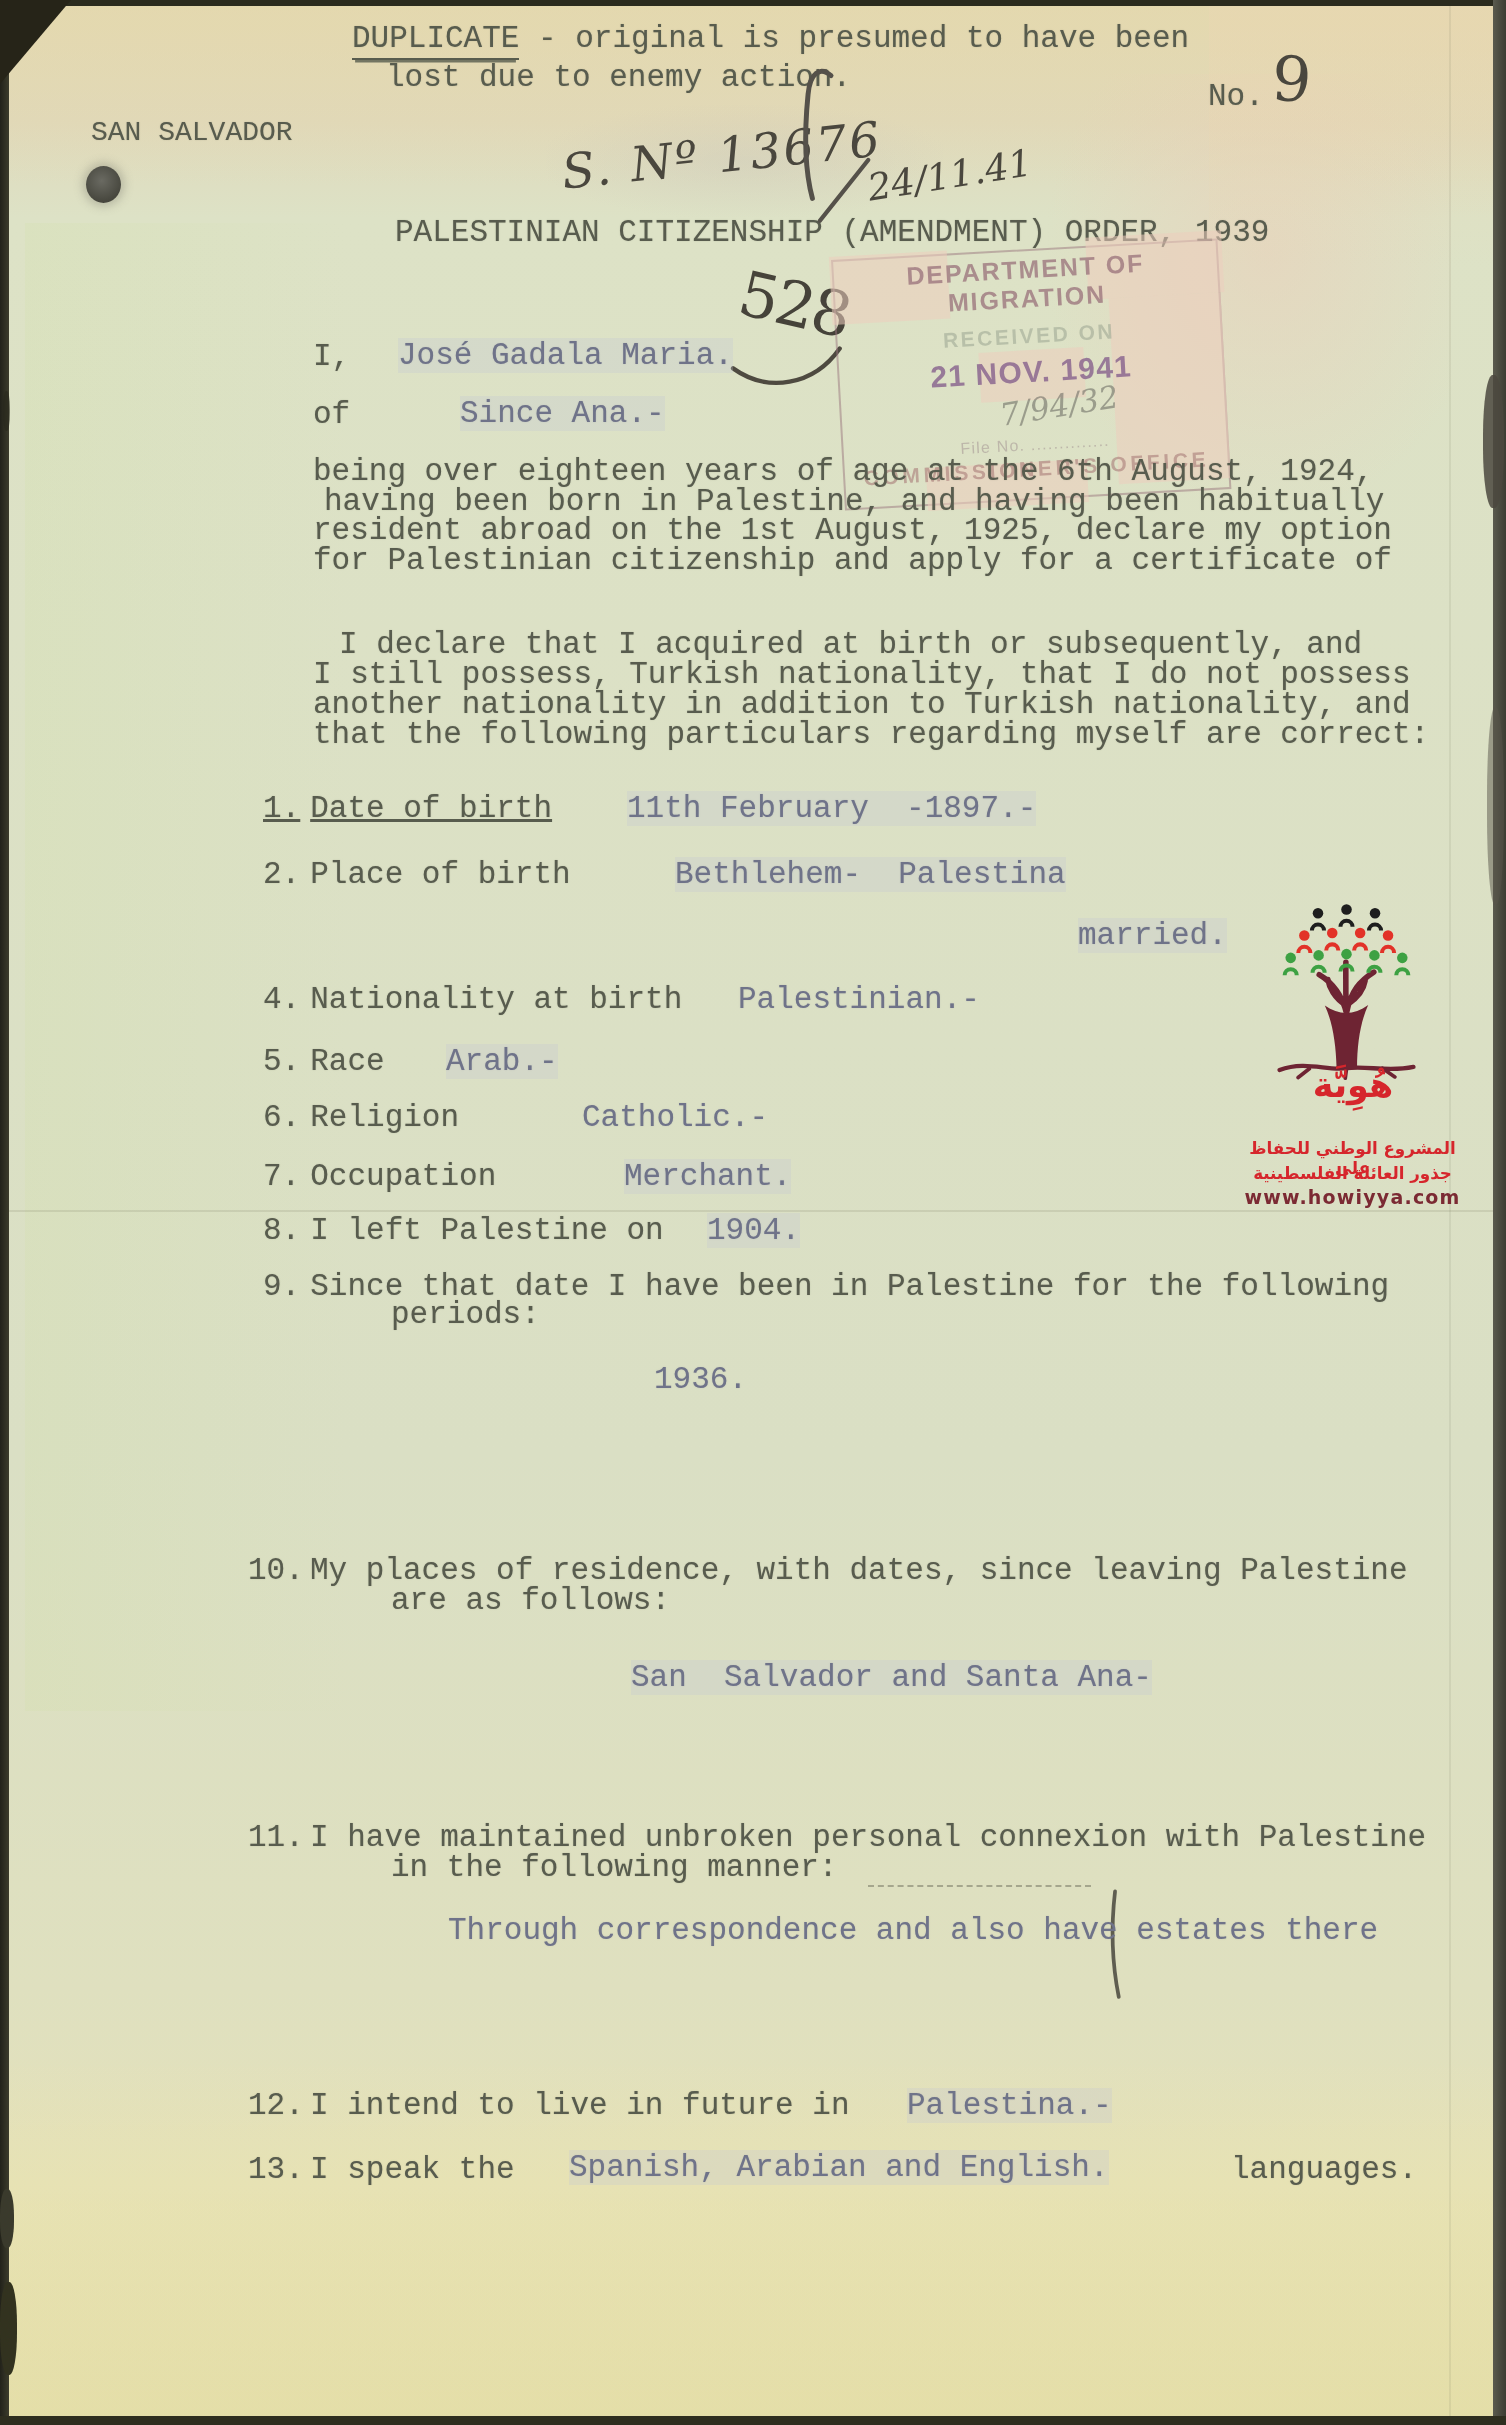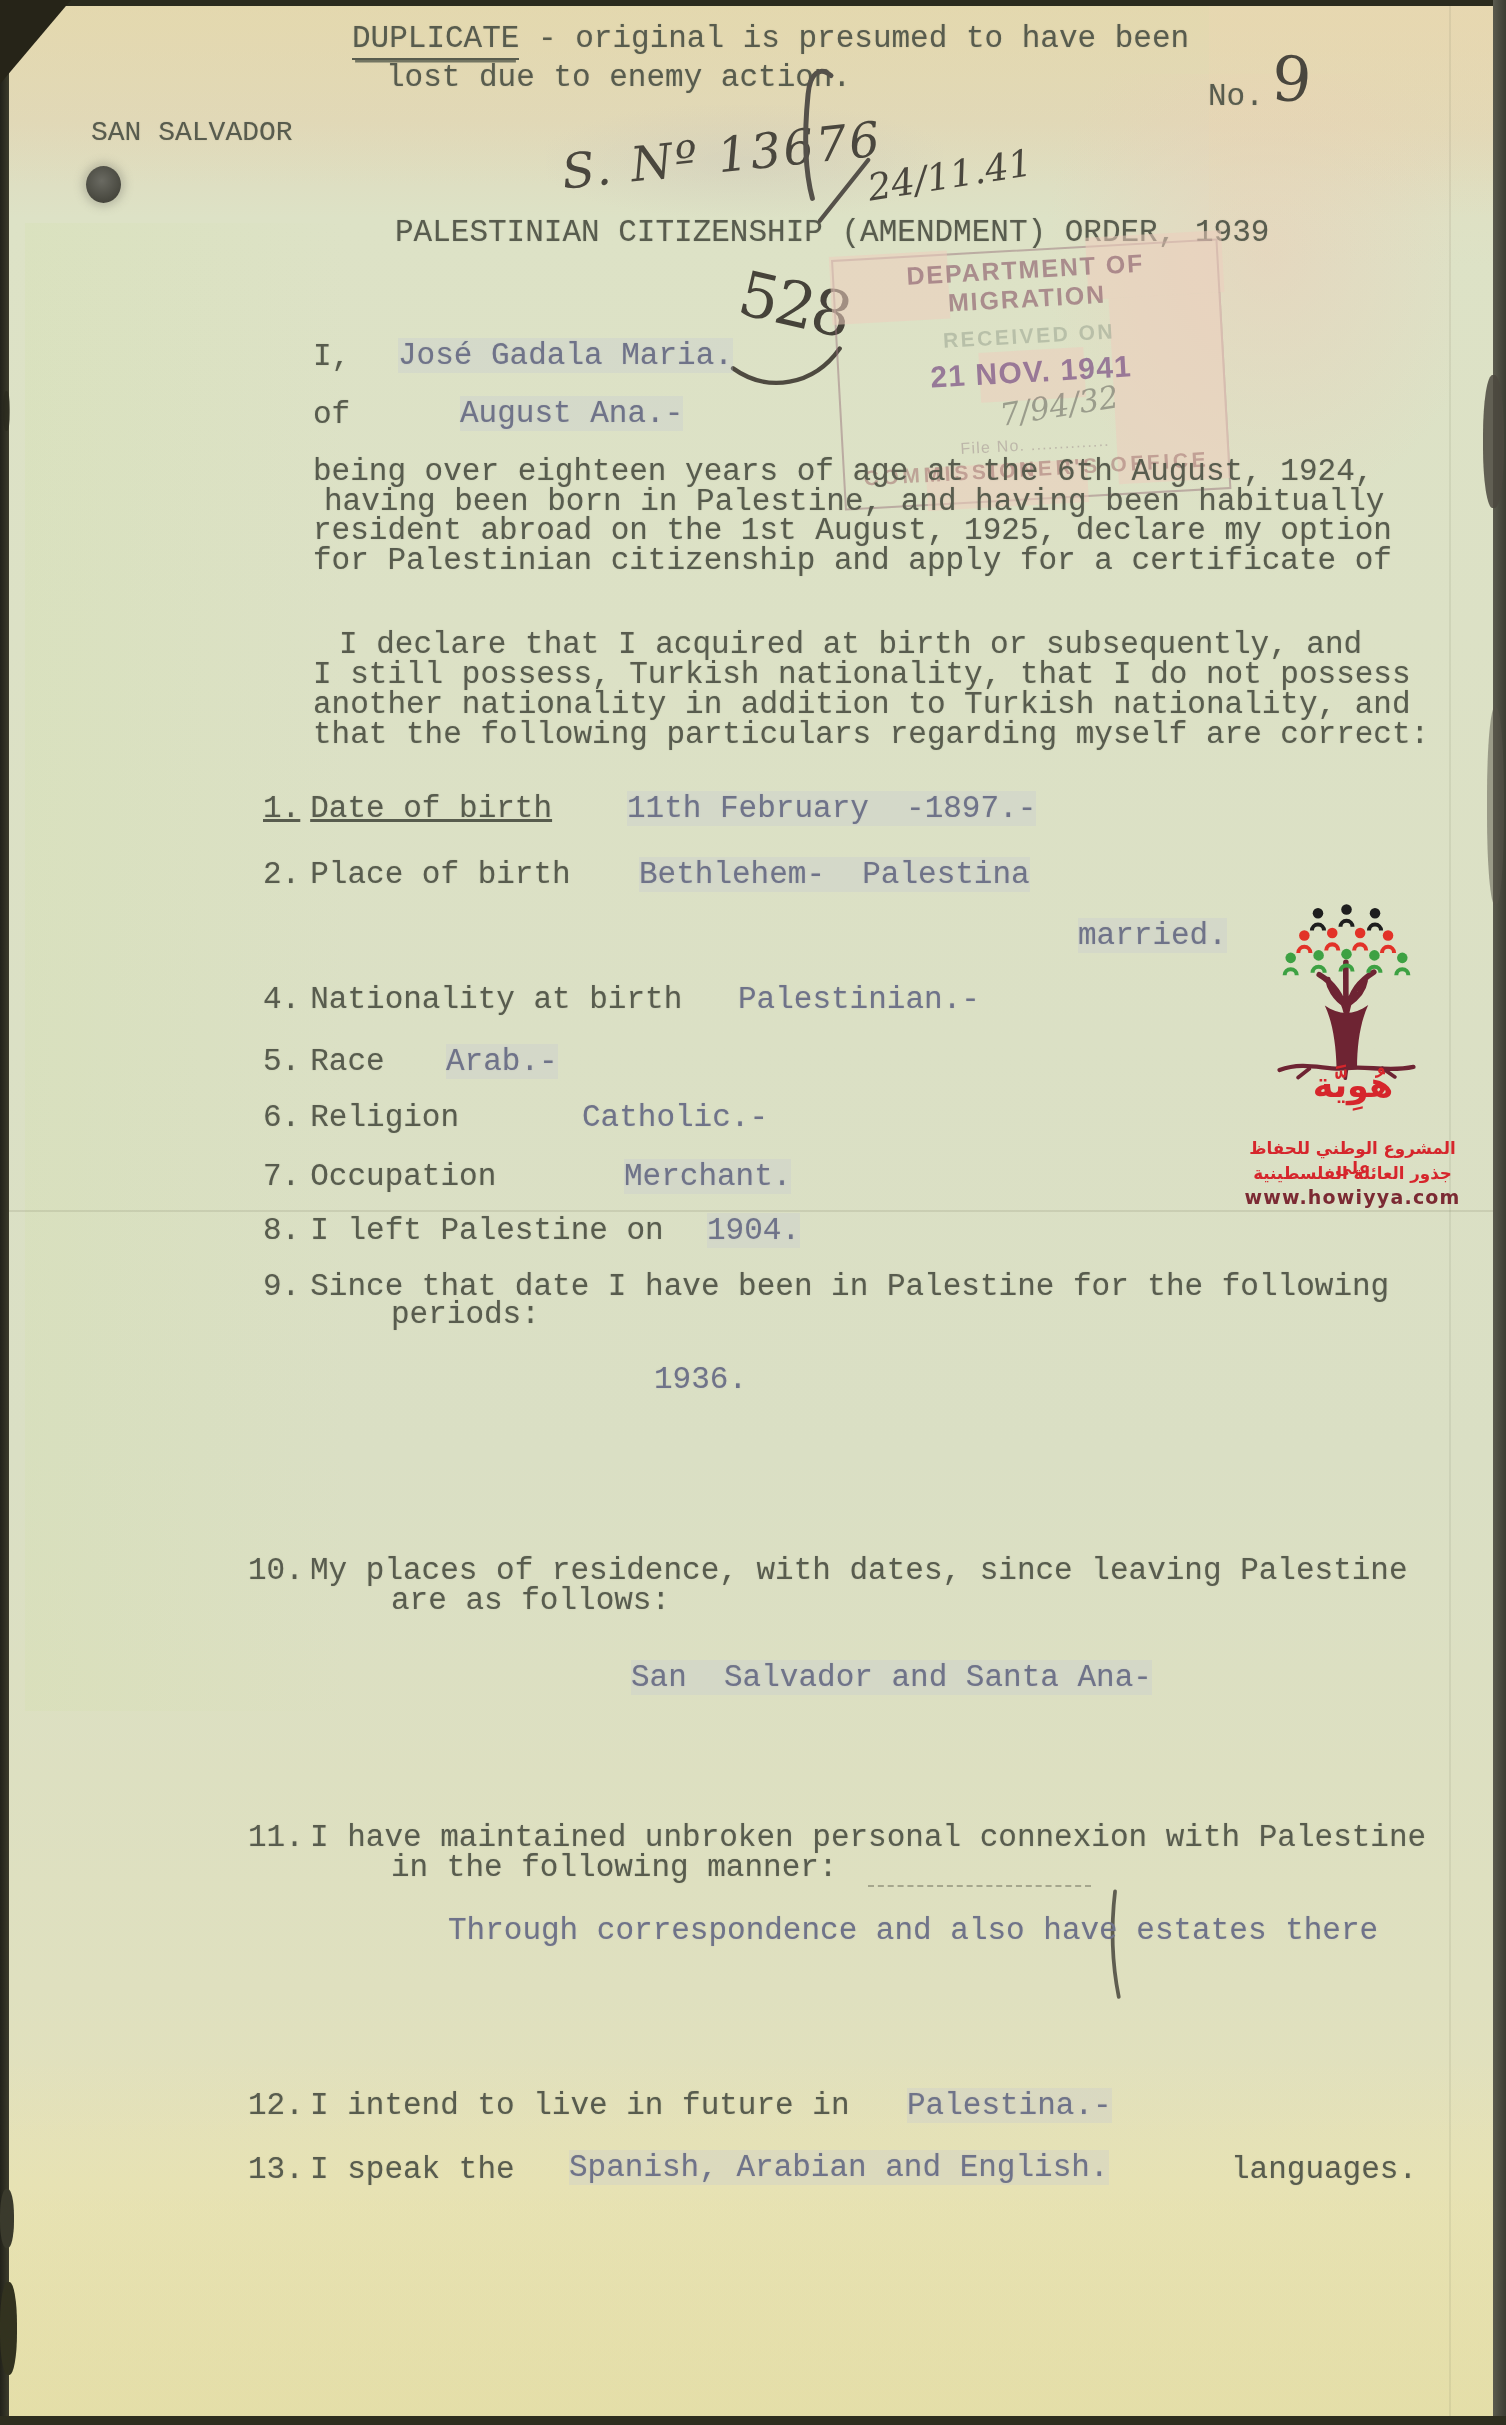--- a/index.html
+++ b/index.html
@@ -84,21 +84,21 @@
   .para2-0{left:339px;top:627px;} .para2-1{left:313px;top:657px;}
   .para2-2{left:313px;top:687px;} .para2-3{left:313px;top:717px;}
   .line .lbl{margin-left:10px;}
   .line.d2 .lbl{margin-left:6.2px;}
   .row1{left:263px;top:791px;text-decoration:underline;} .row2{left:263px;top:857px;} .row3{left:263px;top:920px;}
   .row4{left:263px;top:982px;} .row5{left:263px;top:1044px;} .row6{left:263px;top:1100px;}
   .row7{left:263px;top:1159px;} .row8{left:263px;top:1213px;} .row9{left:263px;top:1269px;}
   .row9b{left:391px;top:1297px;} .row10{left:248px;top:1553px;} .row10b{left:391px;top:1583px;}
   .row11{left:248px;top:1820px;} .row11b{left:391px;top:1850px;}
   .row12{left:248px;top:2088px;} .row13{left:248px;top:2152px;}
-  .v1{left:627px;top:791px;} .v2{left:639px;top:857px;} .v3{left:1078px;top:918px;}
+  .v1{left:627px;top:791px;} .v2{left:675px;top:857px;} .v3{left:1078px;top:918px;}
   .v4{left:738px;top:982px;} .v5{left:446px;top:1044px;} .v6{left:582px;top:1100px;}
   .v7{left:624px;top:1159px;} .v8{left:707px;top:1213px;} .v9{left:654px;top:1362px;}
   .v10{left:631px;top:1660px;} .v11{left:448px;top:1913px;} .v12{left:907px;top:2088px;}
   .v13{left:569px;top:2150px;} .sfx13{left:1231px;top:2152px;}
   .dash11{position:absolute;left:868px;top:1885px;width:223px;border-bottom:2.5px dashed rgba(95,95,80,.45);}
   
   .logo-tree{position:absolute;left:1272px;top:894px;}
   .logo-brand{position:absolute;left:1266px;top:1065px;width:174px;text-align:center;
       font-family:"DejaVu Sans",sans-serif;font-weight:bold;font-size:35px;color:#d6262c;}
   .logo-sub{position:absolute;left:1241px;width:223px;text-align:center;
@@ -160,21 +160,21 @@
     <div class="s-l2">RECEIVED ON</div>
     <div class="s-date">21 NOV. 1941</div>
     <div class="s-hand">7/94/32</div>
     <div class="s-file">File No. ..............</div>
     <div class="s-l5">COMMISSIONER'S OFFICE</div>
   </div>
 
   <div class="tw decl-i">I,</div>
   <div class="tw blue hl decl-name">José Gadala Maria.</div>
   <div class="tw decl-of">of</div>
-  <div class="tw blue hl decl-ofv">August Ana.-</div>
+  <div class="tw blue hl decl-ofv">Since Ana.-</div>
 
   <div class="tw para1-0">being over eighteen years of age at the 6th August, 1924,</div>
   <div class="tw para1-1">having been born in Palestine, and having been habitually</div>
   <div class="tw para1-2">resident abroad on the 1st August, 1925, declare my option</div>
   <div class="tw para1-3">for Palestinian citizenship and apply for a certificate of</div>
   <div class="tw para2-0">I declare that I acquired at birth or subsequently, and</div>
   <div class="tw para2-1">I still possess, Turkish nationality, that I do not possess</div>
   <div class="tw para2-2">another nationality in addition to Turkish nationality, and</div>
   <div class="tw para2-3">that the following particulars regarding myself are correct:</div>
 

